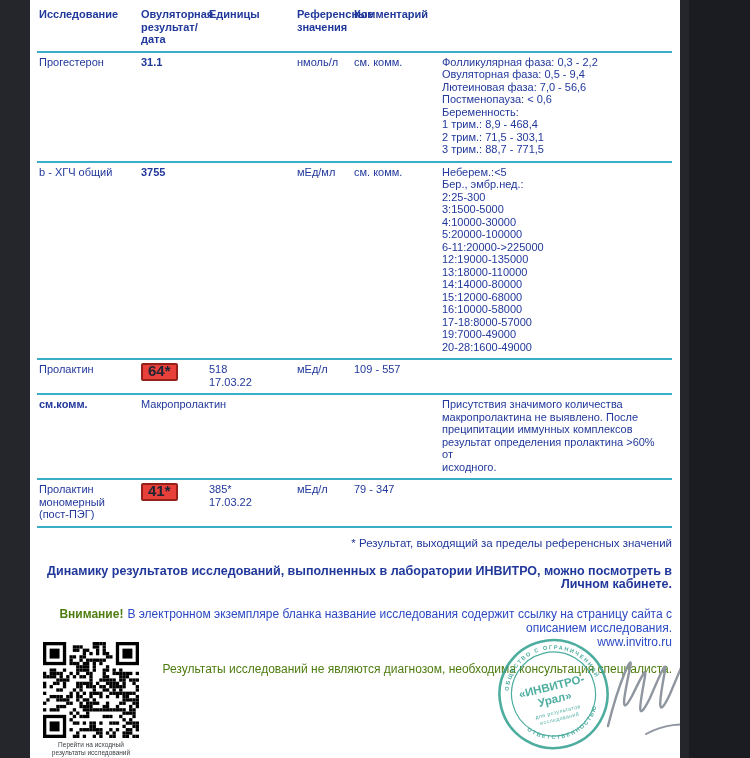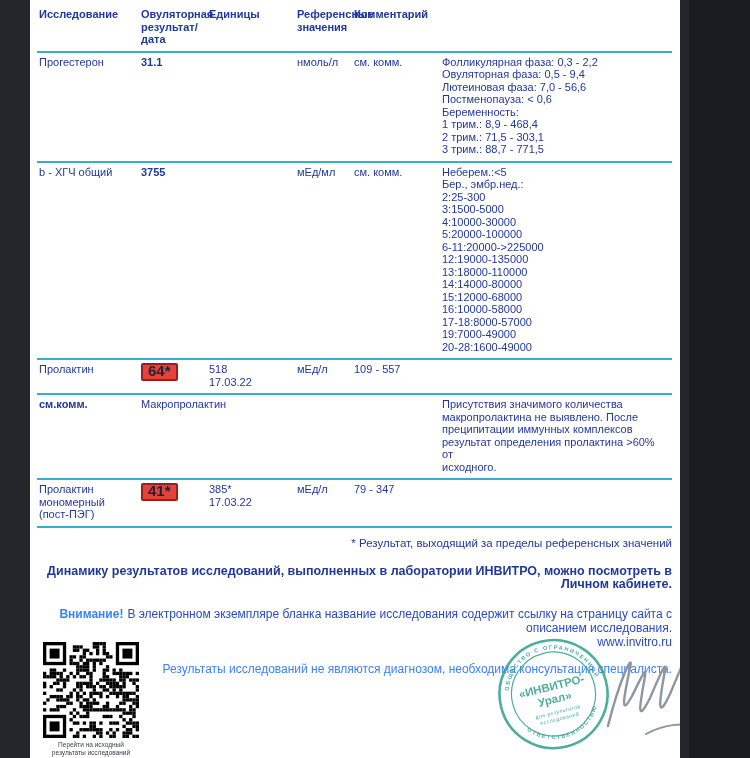--- a/index.html
+++ b/index.html
@@ -17,21 +17,21 @@
   .cell.result{font-weight:bold;}
   .flag{display:inline-block;background:#e8403a;border:2px solid #97201a;color:#1d2433;font-weight:bold;padding:0 5px 1px 5px;border-radius:2px;font-size:15px;}
 
   
   .fn{font-size:11.5px;line-height:13.5px;text-align:right;}
   .fn-asterisk{margin-top:9px;}
   .fn-dynamics{margin-top:15px;font-weight:bold;max-width:660px;font-size:12.5px;line-height:13px;}
   .fn-attention{margin-top:16px;max-width:680px;font-size:12px;line-height:14px;}
   .fn-attention .lbl{margin-right:4px;}
   .fn-disclaimer{margin-top:14px;font-size:12px;}
-  .red{color:#3b82f6;}
+  .red{color:#4d7c0f;}
   .blue{color:#2b49c4;}
   .bold{font-weight:bold;}
   a.blue{text-decoration:none;cursor:pointer;}
 
   
   .qr-block{position:absolute;left:12px;top:642px;width:98px;text-align:center;}
   #qr-svg{display:block;margin:0 auto;background:#fff;}
   .qr-caption{font-size:6.5px;line-height:8px;color:#3a3f46;margin-top:3px;}
 
   

